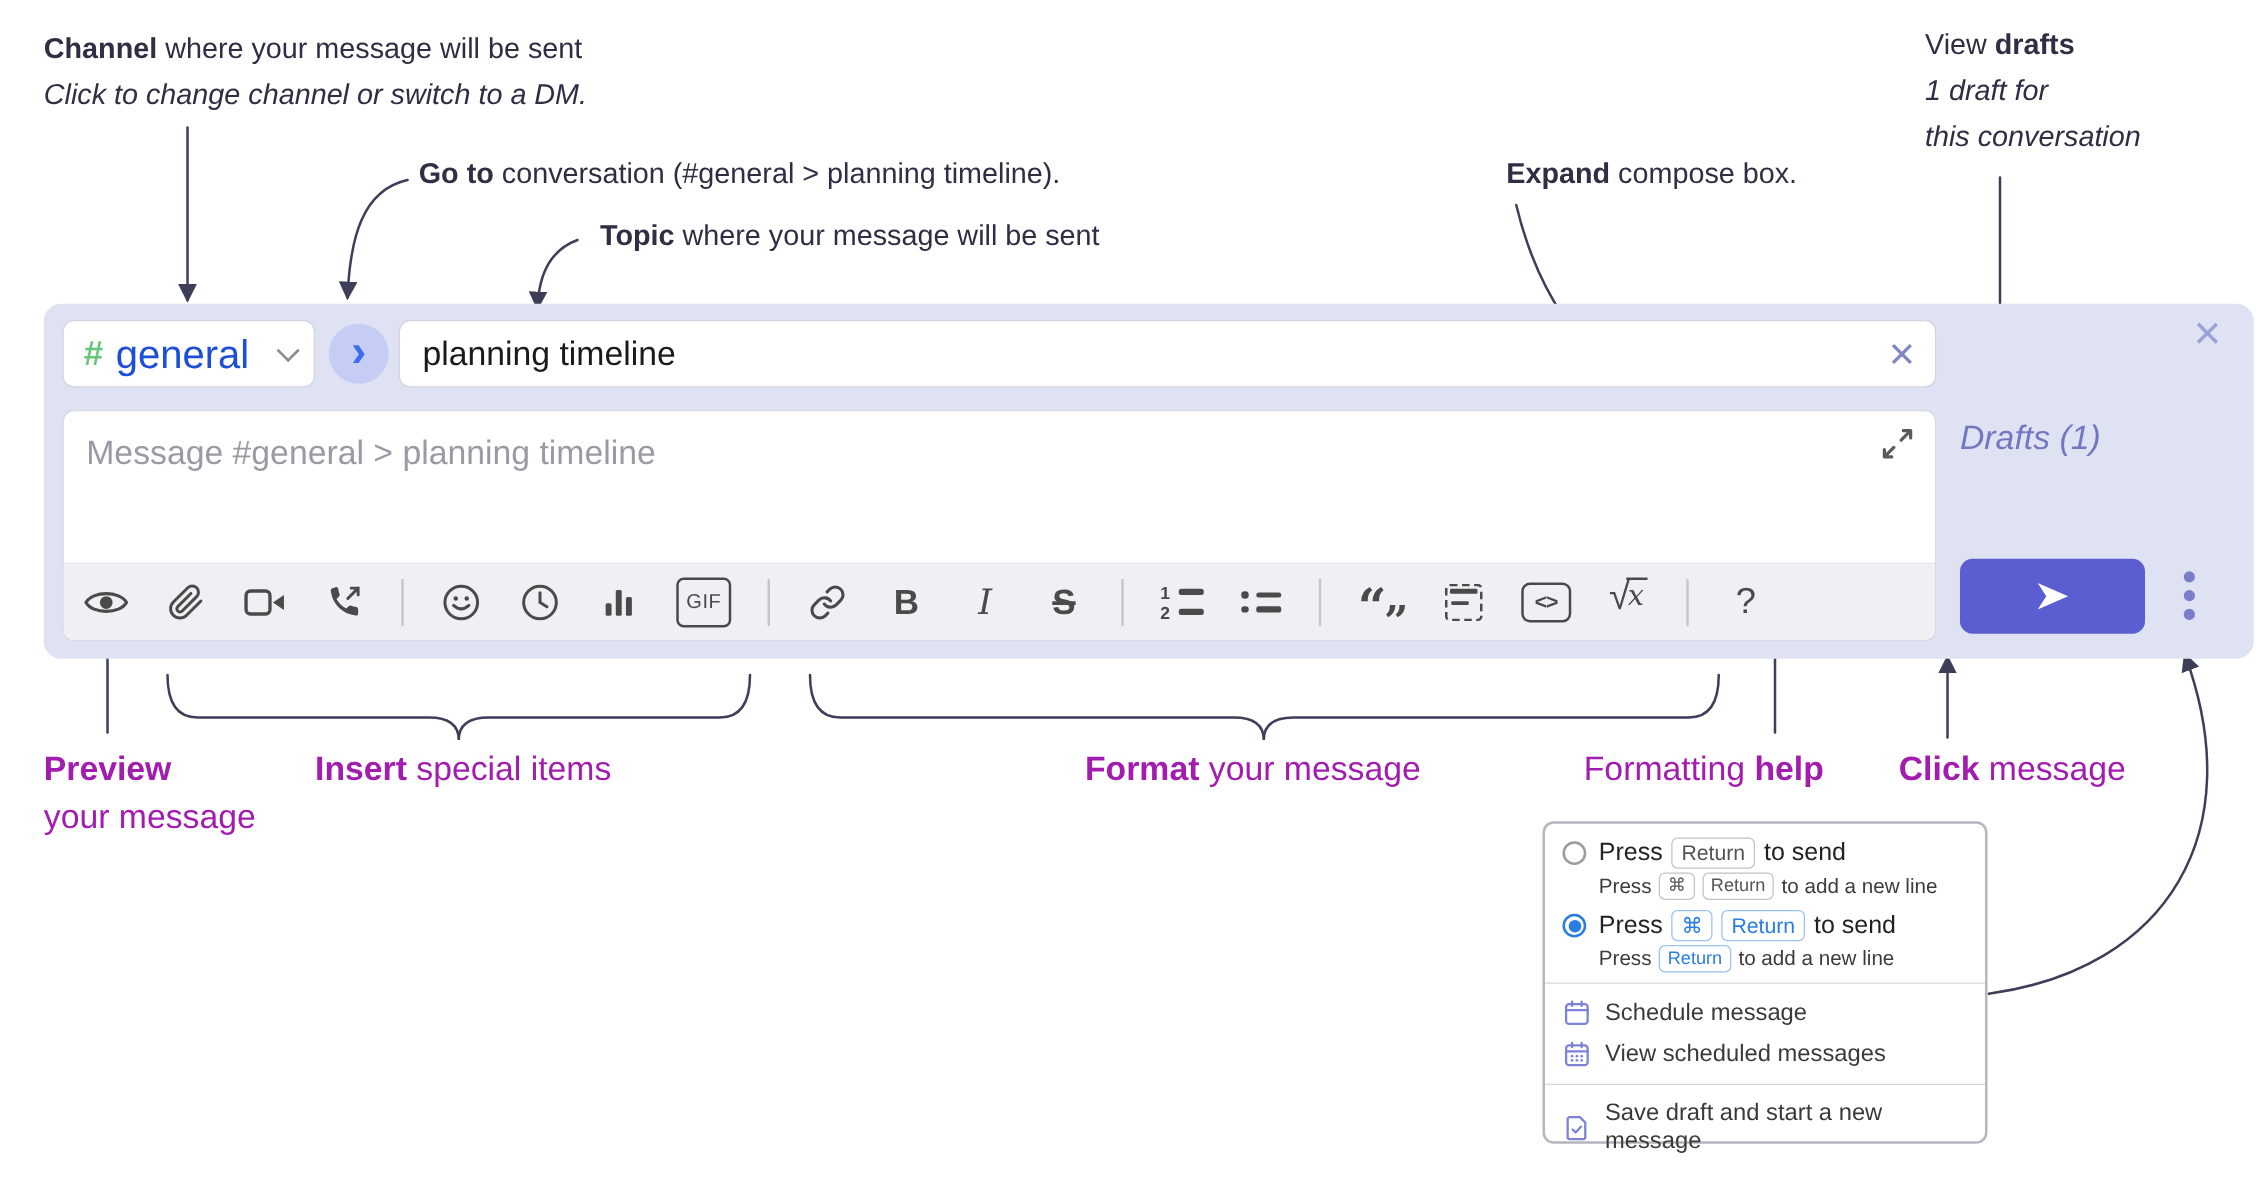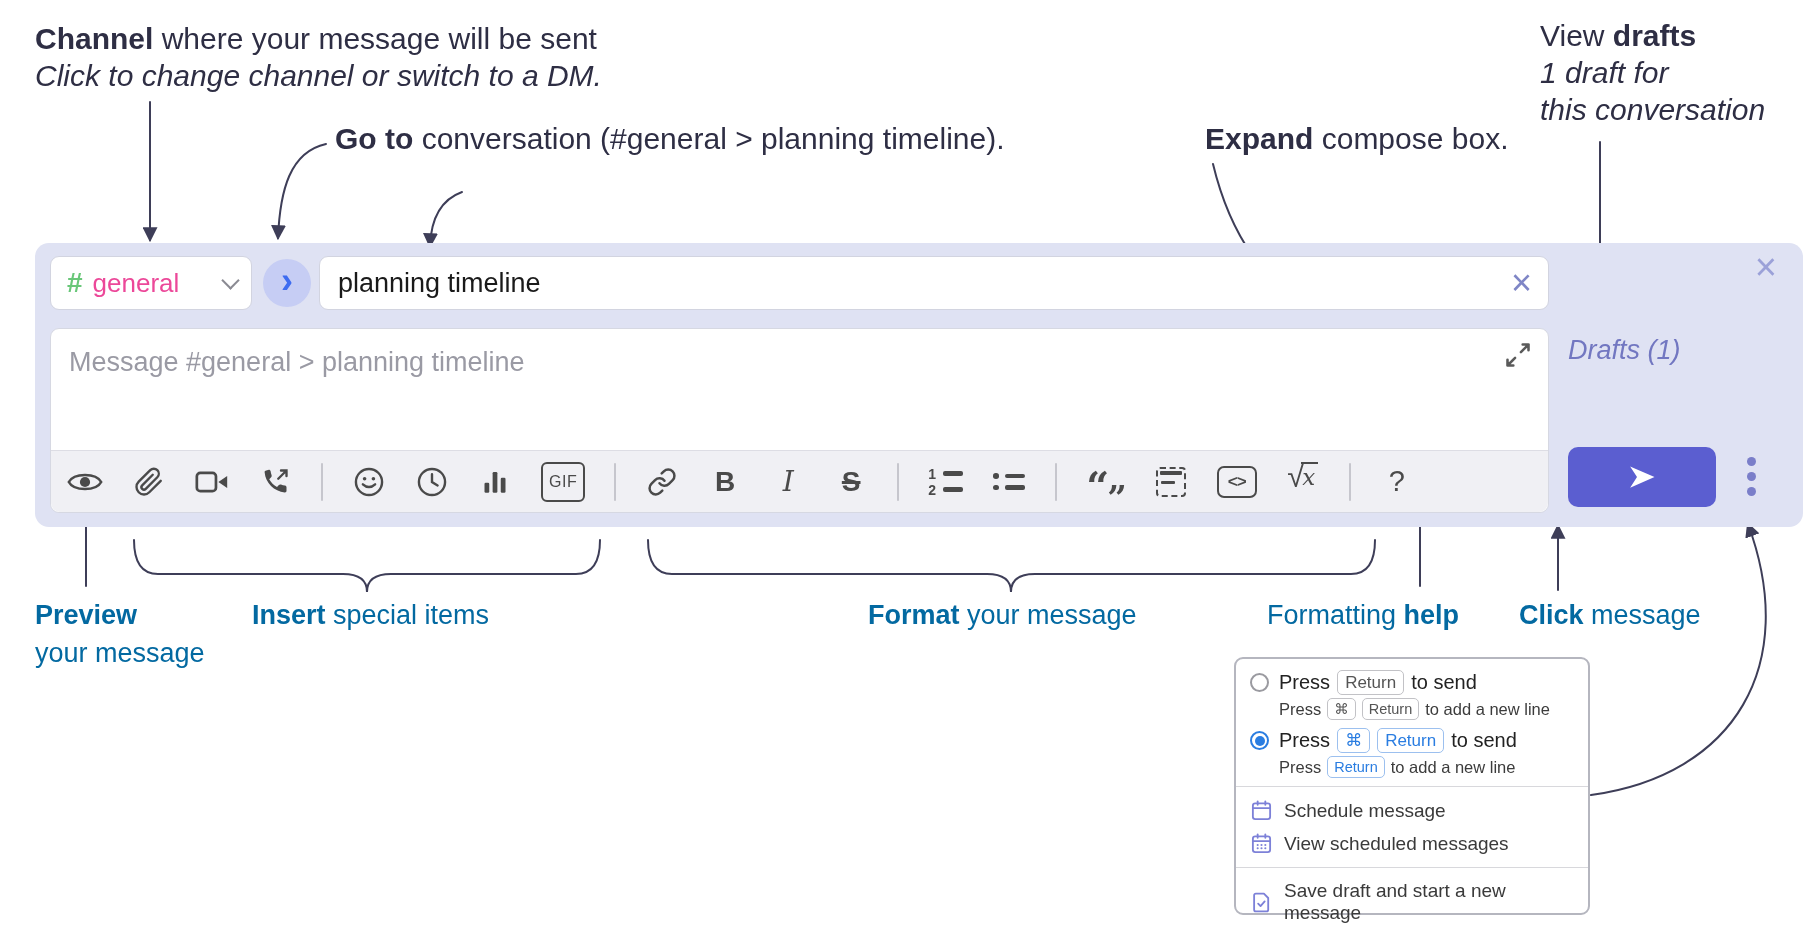--- a/index.html
+++ b/index.html
@@ -4,36 +4,36 @@
 <style>
   * { margin:0; padding:0; box-sizing:border-box; }
   html,body { background:#fff; }
   .canvas {
     position:relative; width:1814px; height:944px; overflow:hidden;
     font-family:"Liberation Sans", sans-serif; color:#2e2e44; background:#fff;
   }
   svg.overlay { position:absolute; left:0; top:0; width:1814px; height:944px; pointer-events:none; }
 
   
-  .ann { position:absolute; font-size:30px; line-height:37px; color:#2e2e44; }
+  .ann { position:absolute; font-size:23px; line-height:37px; color:#2e2e44; }
   .ann b { font-weight:700; }
   .ann .it { font-style:italic; }
 
   
   .compose-box {
     position:absolute; left:35px; top:243px; width:1768px; height:284px;
     background:#dfe2f3; border-radius:14px;
   }
   .channel-selector {
     position:absolute; left:15px; top:13px; width:202px; height:54px;
     background:#fff; border:1px solid #d2d4e0; border-radius:9px;
     display:flex; align-items:center; padding:0 14px 0 16px; gap:10px; cursor:pointer;
   }
   .hash { color:#69c779; font-weight:700; font-size:28px; }
-  .channel-name { font-size:26px; color:#ec4899; flex:1; }
+  .channel-name { font-size:32px; color:#1d4ed8; flex:1; }
   .caret-down { width:13px; height:13px; border-left:2.5px solid #8a8a92; border-bottom:2.5px solid #8a8a92; transform:rotate(-45deg); margin-top:-6px; }
   .goto-btn {
     position:absolute; left:228px; top:16px; width:48px; height:48px; border-radius:50%;
     background:#c6cdf4; display:flex; align-items:center; justify-content:center; cursor:pointer;
   }
   .goto-btn span { color:#3e6cf0; font-size:36px; font-weight:700; line-height:1; margin-top:-5px; }
   .topic-input {
     position:absolute; left:284px; top:13px; width:1230px; height:54px;
     background:#fff; border:1px solid #d2d4e0; border-radius:9px;
     display:flex; align-items:center; padding:0 18px; font-size:27px; color:#1a1a1a;
@@ -79,21 +79,21 @@
 
   .drafts-link { position:absolute; left:1533px; top:92px; font-size:27px; color:#7277c1; font-weight:500; cursor:pointer;font-style:italic; }
   .send-btn {
     position:absolute; left:1533px; top:204px; width:148px; height:60px;
     background:#5b5ed0; border-radius:10px; display:flex; align-items:center; justify-content:center; cursor:pointer;
   }
   .compose-dots { position:absolute; left:1712px; top:214px; display:flex; flex-direction:column; gap:6px; cursor:pointer; }
   .compose-dots i { width:9px; height:9px; border-radius:50%; background:#7a7ec9; }
 
   
-  .lbl { position:absolute; font-size:27px; line-height:38px; color:#0369a1; }
+  .lbl { position:absolute; font-size:27px; line-height:38px; color:#a21caf; }
   .lbl b { font-weight:700; }
 
   
   .options-menu {
     position:absolute; left:1234px; top:657px; width:356px; height:258px;
     background:#fff; border:2px solid #b5b6bf; border-radius:9px; padding:11px 14px 24px 14px;
   }
   .opt-row { display:flex; align-items:center; gap:10px; cursor:pointer; }
   .radio { width:19px; height:19px; border:2px solid #9a9aa0; border-radius:50%; flex:none; }
   .radio.sel { border-color:#2a7de1; display:flex; align-items:center; justify-content:center; }
@@ -132,20 +132,23 @@
   </g>
 </svg>
 
 <div class="ann" style="left:35px; top:20px;">
   <div><b>Channel</b><span> where your message will be sent</span></div>
   <div class="it">Click to change channel or switch to a DM.</div>
 </div>
 <div class="ann" style="left:335px; top:120px;">
   <b>Go to</b><span> conversation (#general &gt; planning timeline).</span>
 </div>
+<div class="ann" style="left:480px; top:170px;">
+  <b>Topic</b><span> where your message will be sent</span>
+</div>
 <div class="ann" style="left:1205px; top:120px;">
   <b>Expand</b><span> compose box.</span>
 </div>
 <div class="ann" style="left:1540px; top:17px;">
   <div><span>View </span><b>drafts</b></div>
   <div class="it">1 draft for</div>
   <div class="it">this conversation</div>
 </div>
 
 <div class="compose-box">

